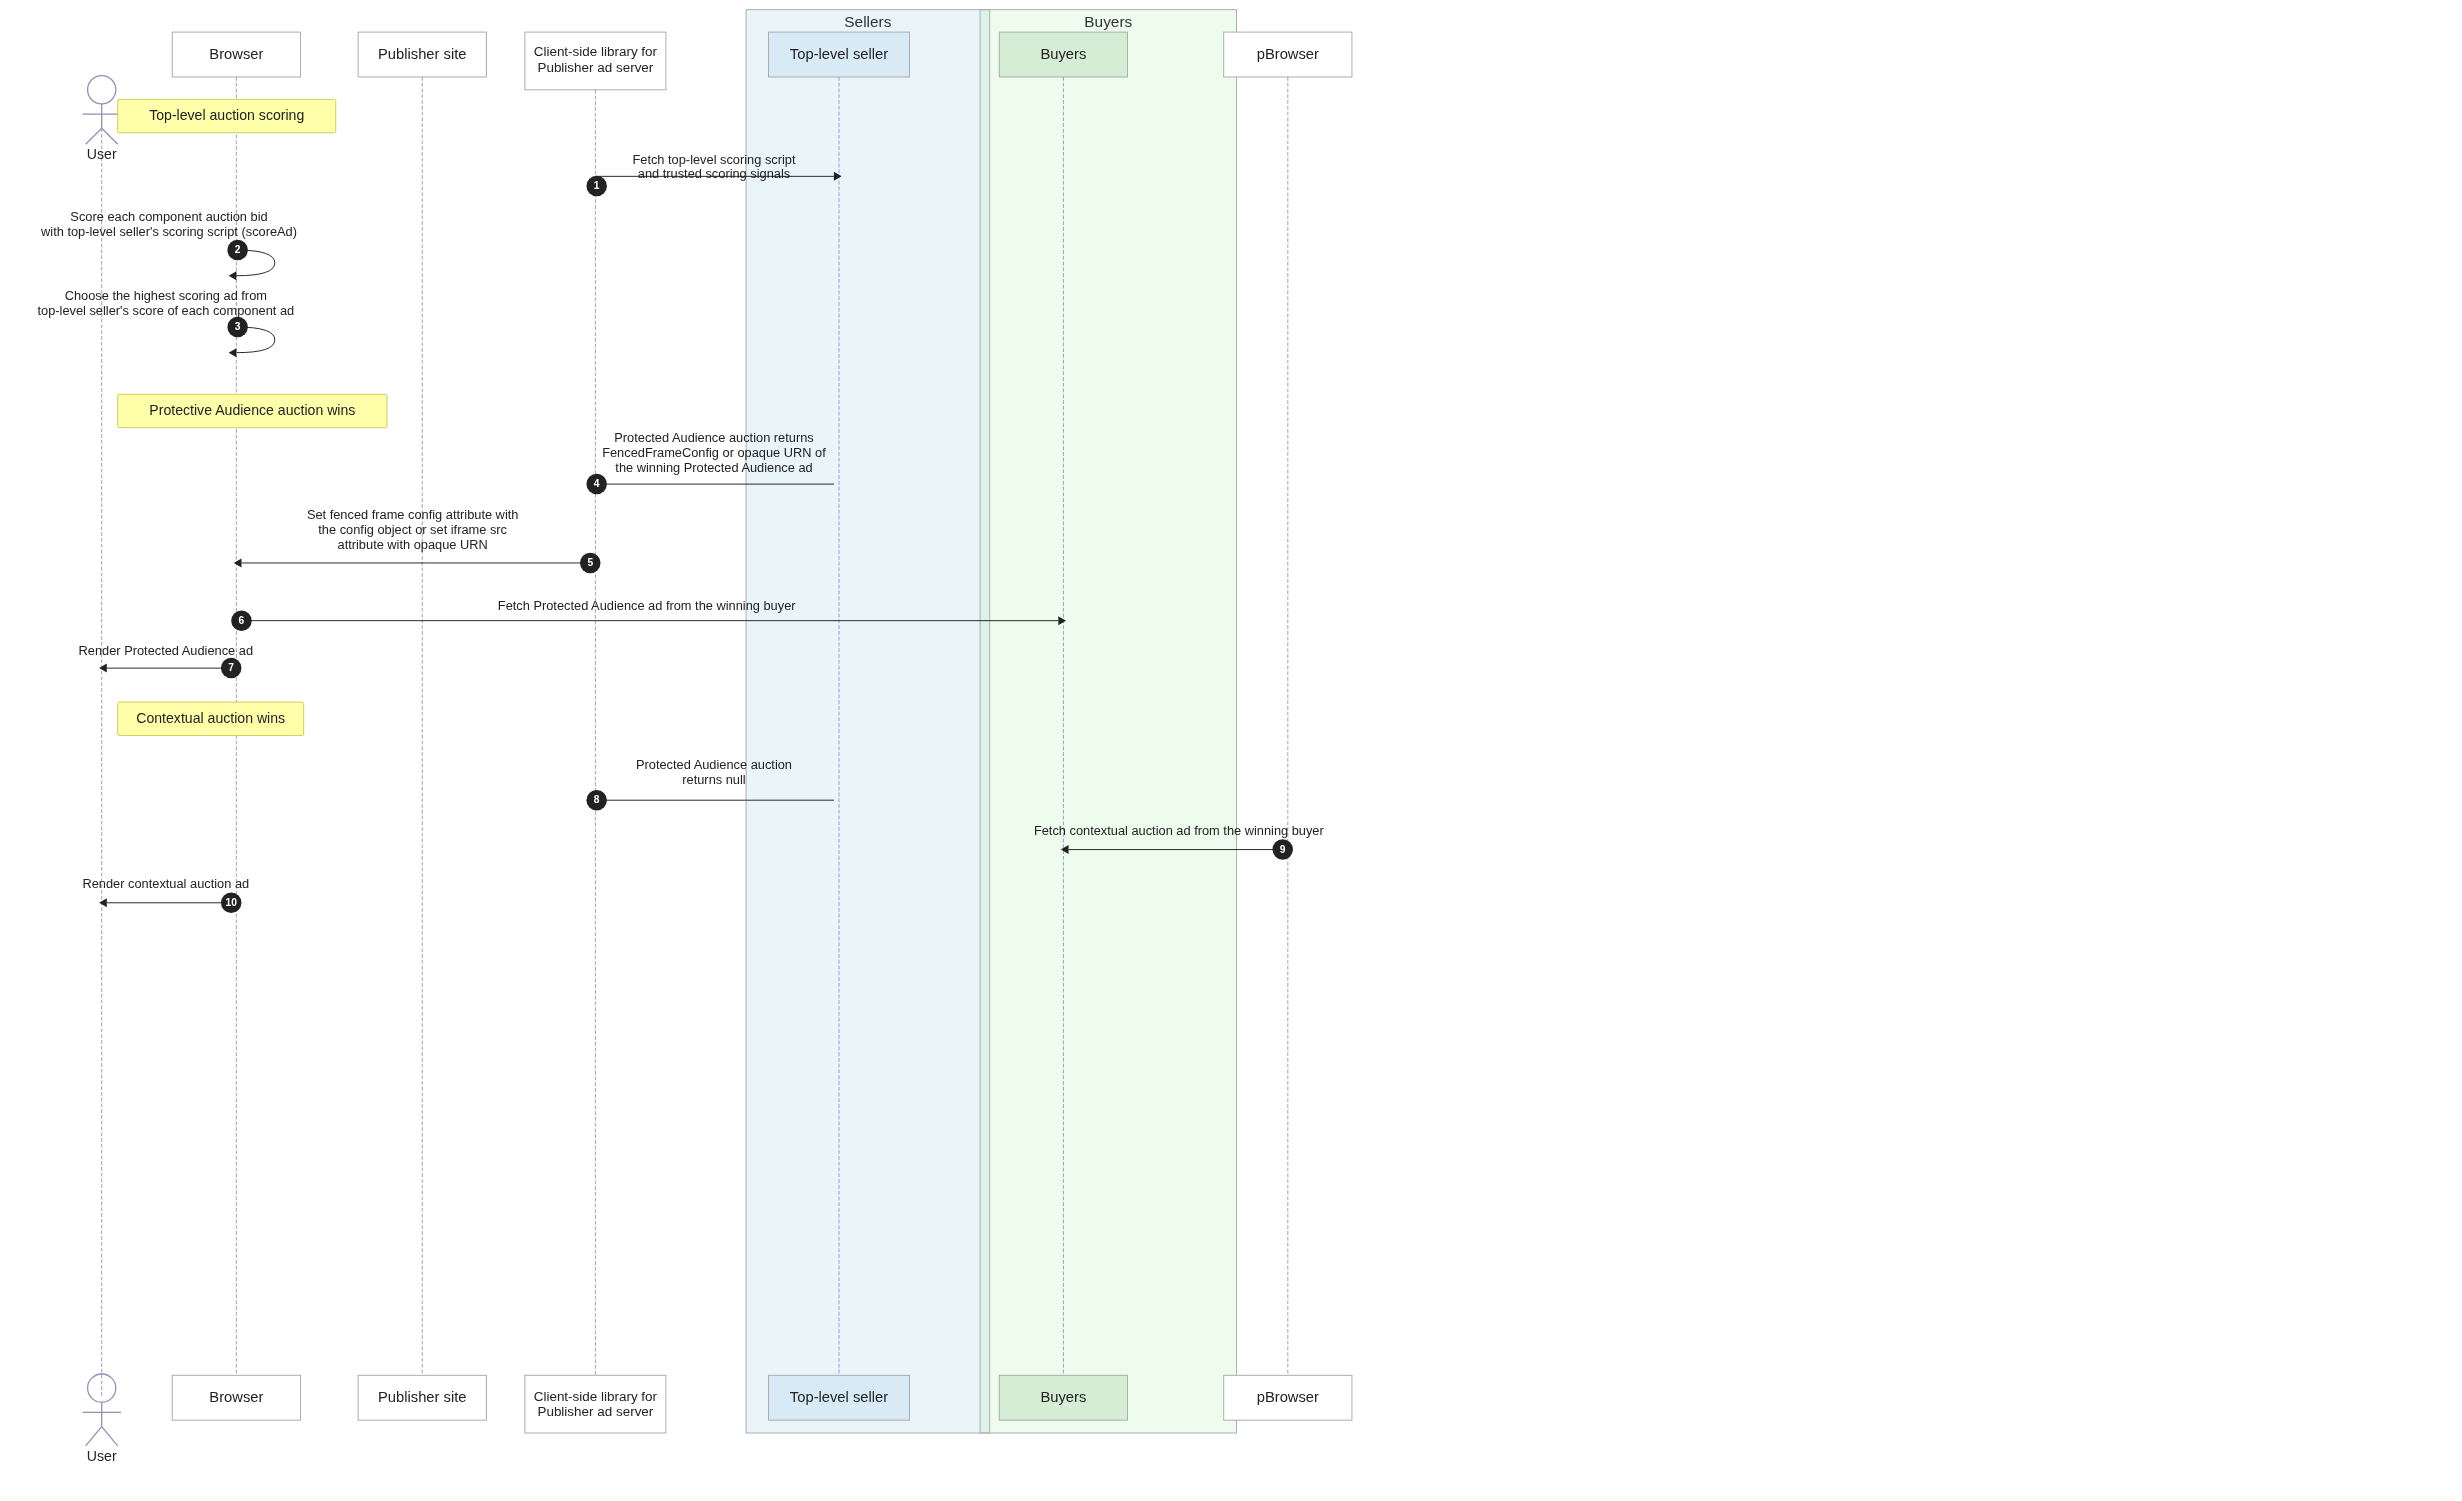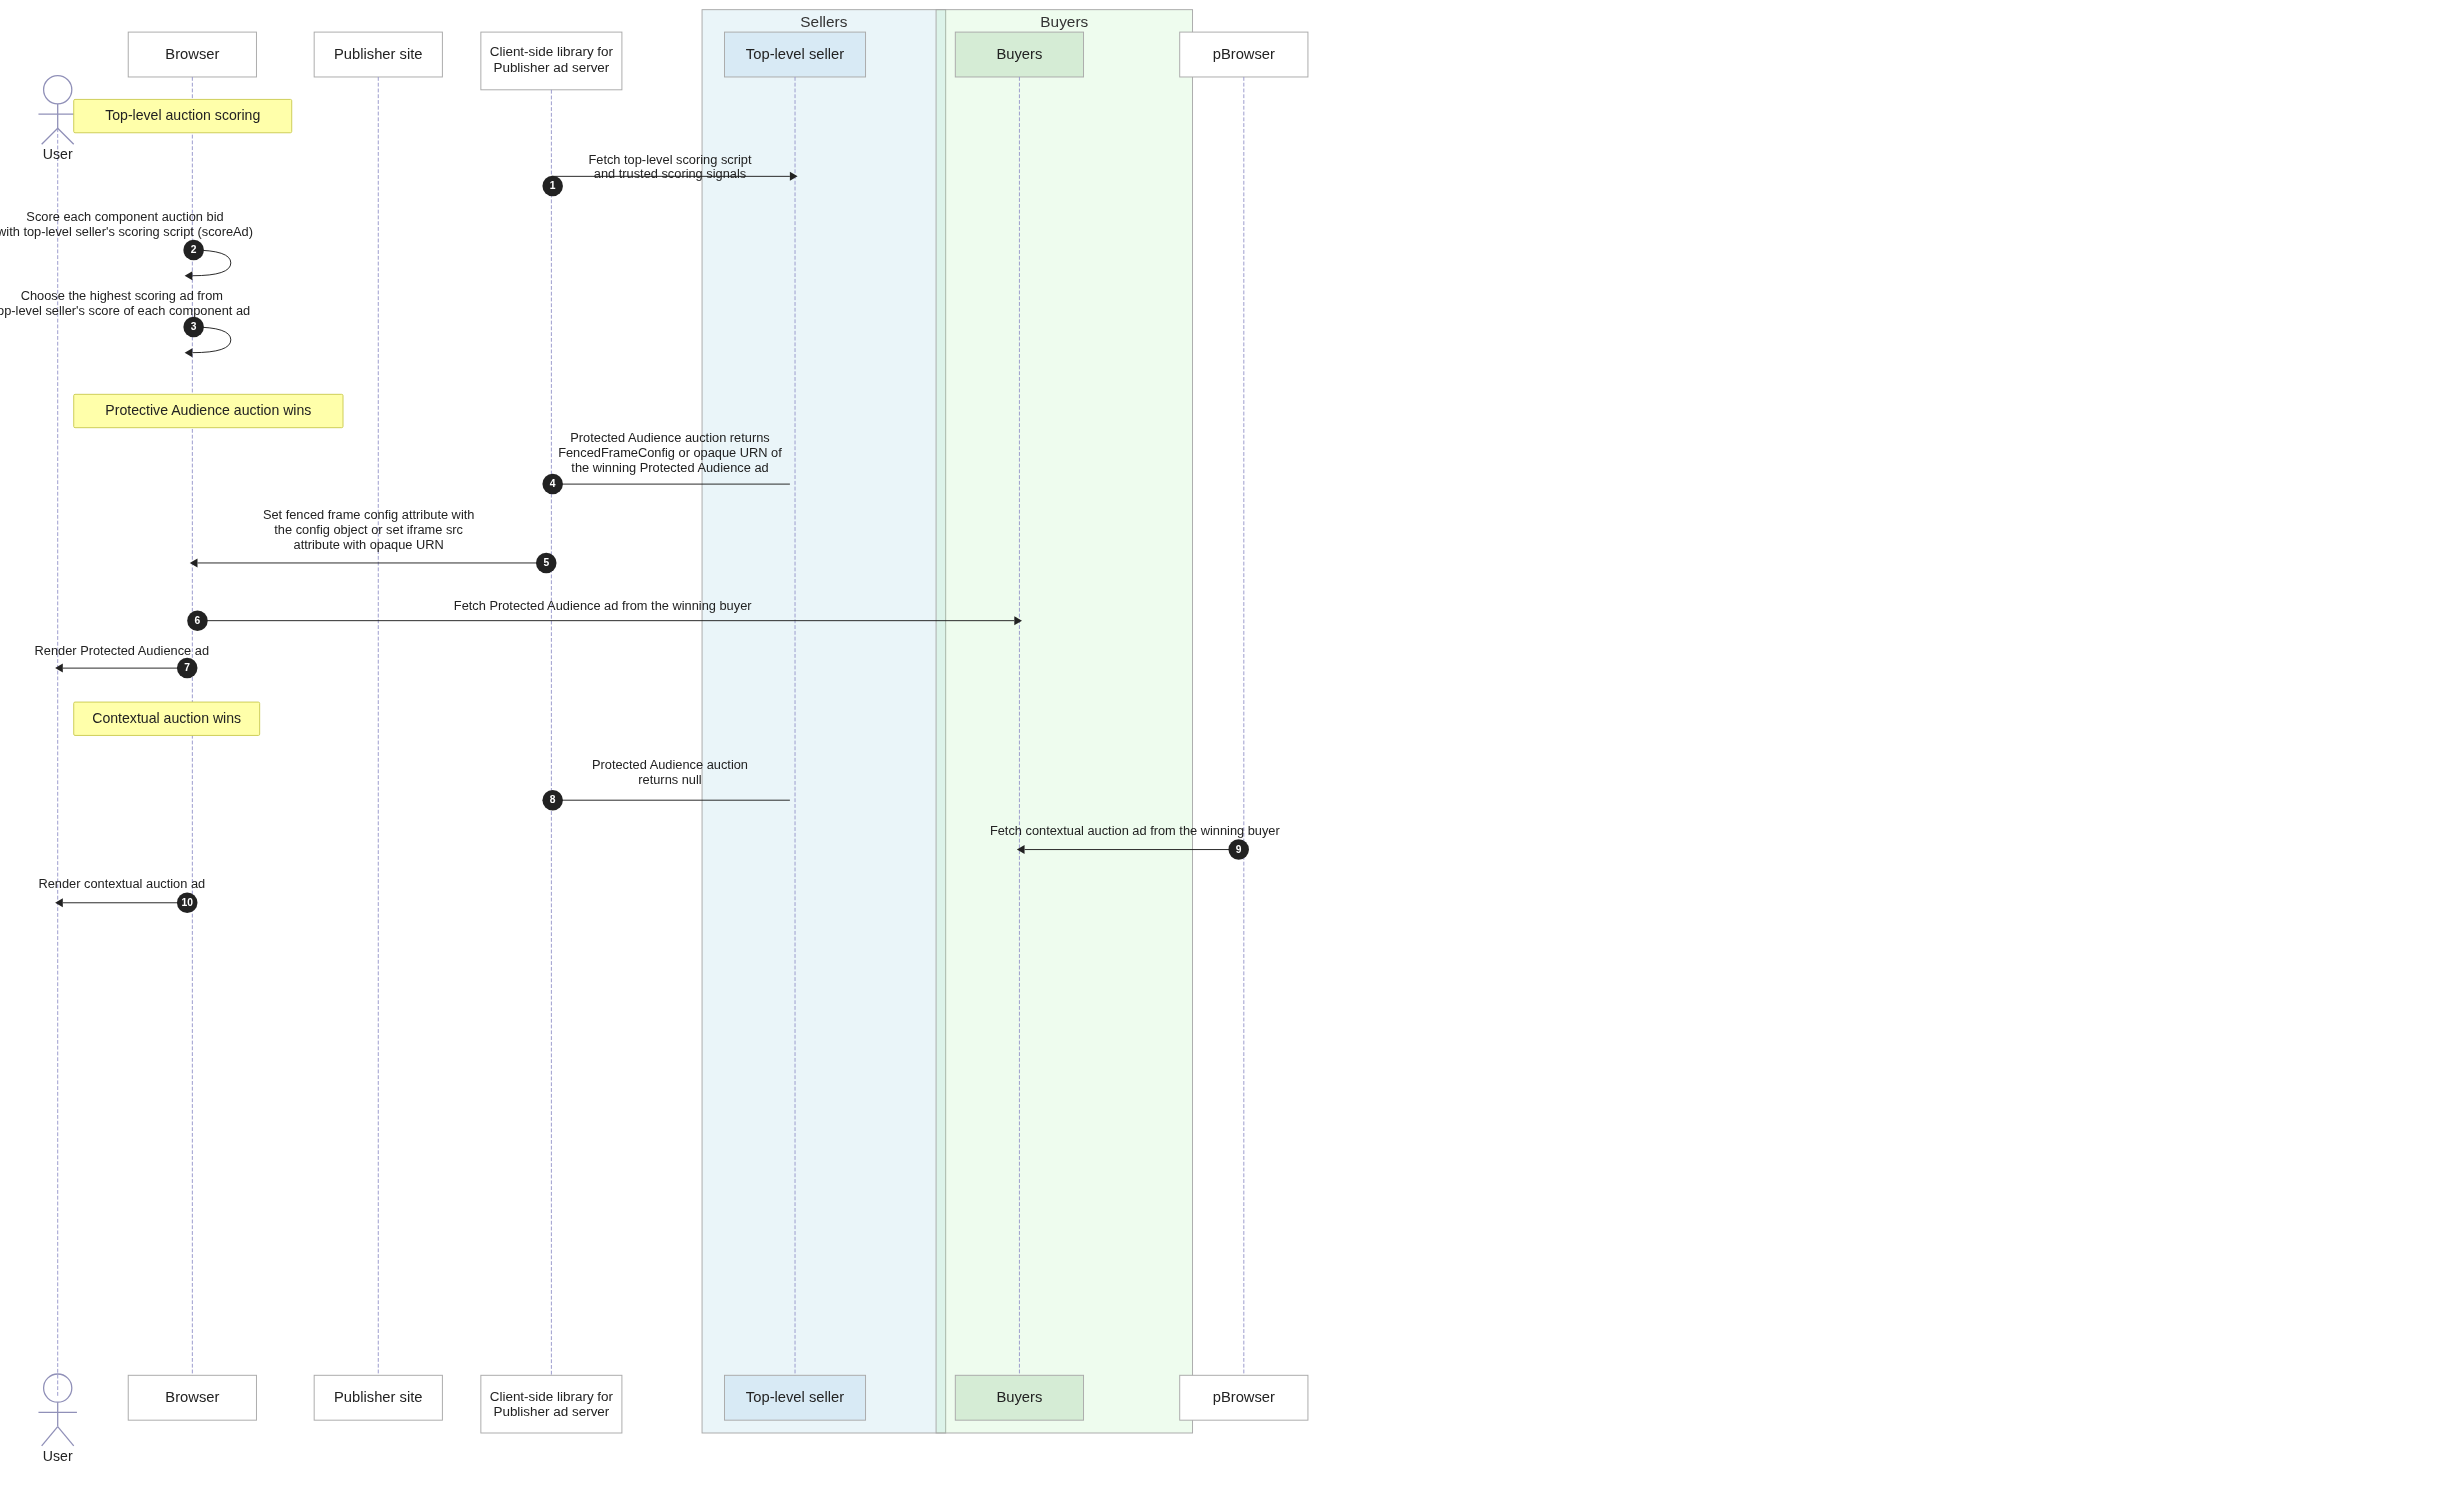--- a/index.html
+++ b/index.html
@@ -9,20 +9,21 @@
       font-size: 8.3px;
       width: 2462px;
       height: 1501px;
       position: relative;
       overflow: hidden;
     }
     .diagram-container {
       position: relative;
       width: 2178px;
       height: 1501px;
+      margin-left: 44px;
     }
   </style>
 </head>
 <body>
 
 <div class="diagram-container">
 
   <svg style="position:absolute;top:0;left:0;width:2462px;height:1501px;overflow:visible;font-size:13px" viewBox="0 0 3840 2341" width="2462" height="1501">
 
     <rect x="1095" y="15" width="380" height="2220" fill="rgba(173,216,230,0.25)" stroke="#aaa" stroke-width="1.5"></rect>

